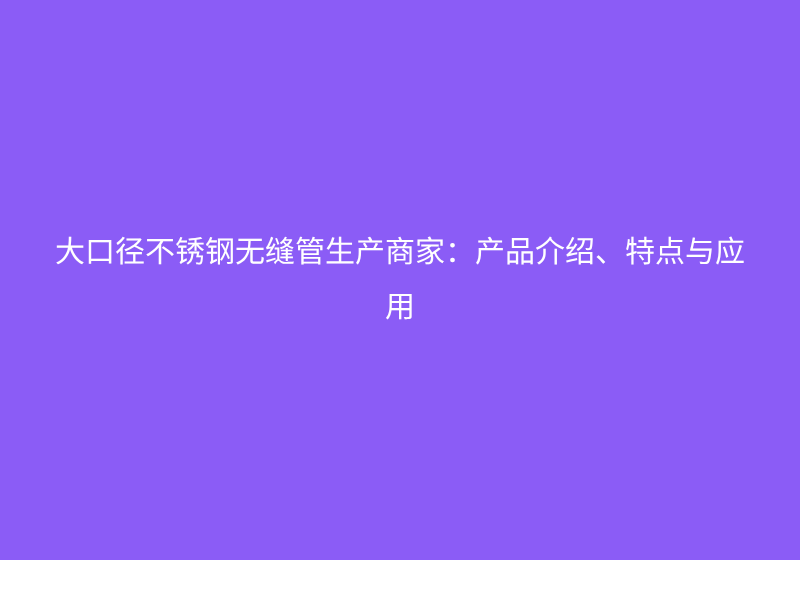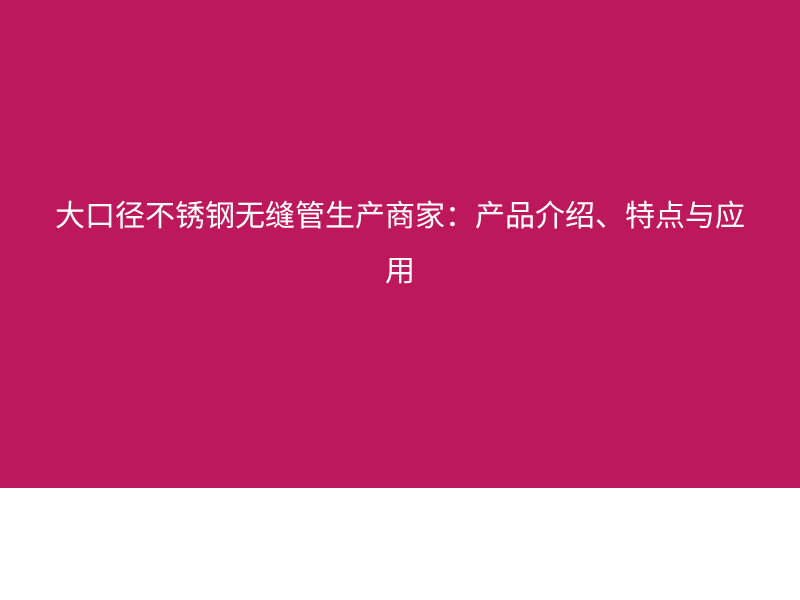--- a/index.html
+++ b/index.html
@@ -44,21 +44,21 @@
     line-height: 55px;
     letter-spacing: 0;
     word-break: break-all;
     white-space: normal;
     text-rendering: optimizeLegibility;
   }
 </style>
 </head>
 <body>
 
-<div class="slide" style="background-color: #be185d; width: 800px; height: 488px;">
+<div class="slide" style="background-color: #8b5cf6; width: 800px; height: 560px;">
 
   <div class="title-block">
 
     <h1 class="title-text" style="color: rgb(255, 255, 255); font-size: 30px; line-height: 55px; text-align: center;">大口径不锈钢无缝管生产商家：产品介绍、特点与应用</h1>
 
   </div>
 
 </div>
 
 </body></html>

